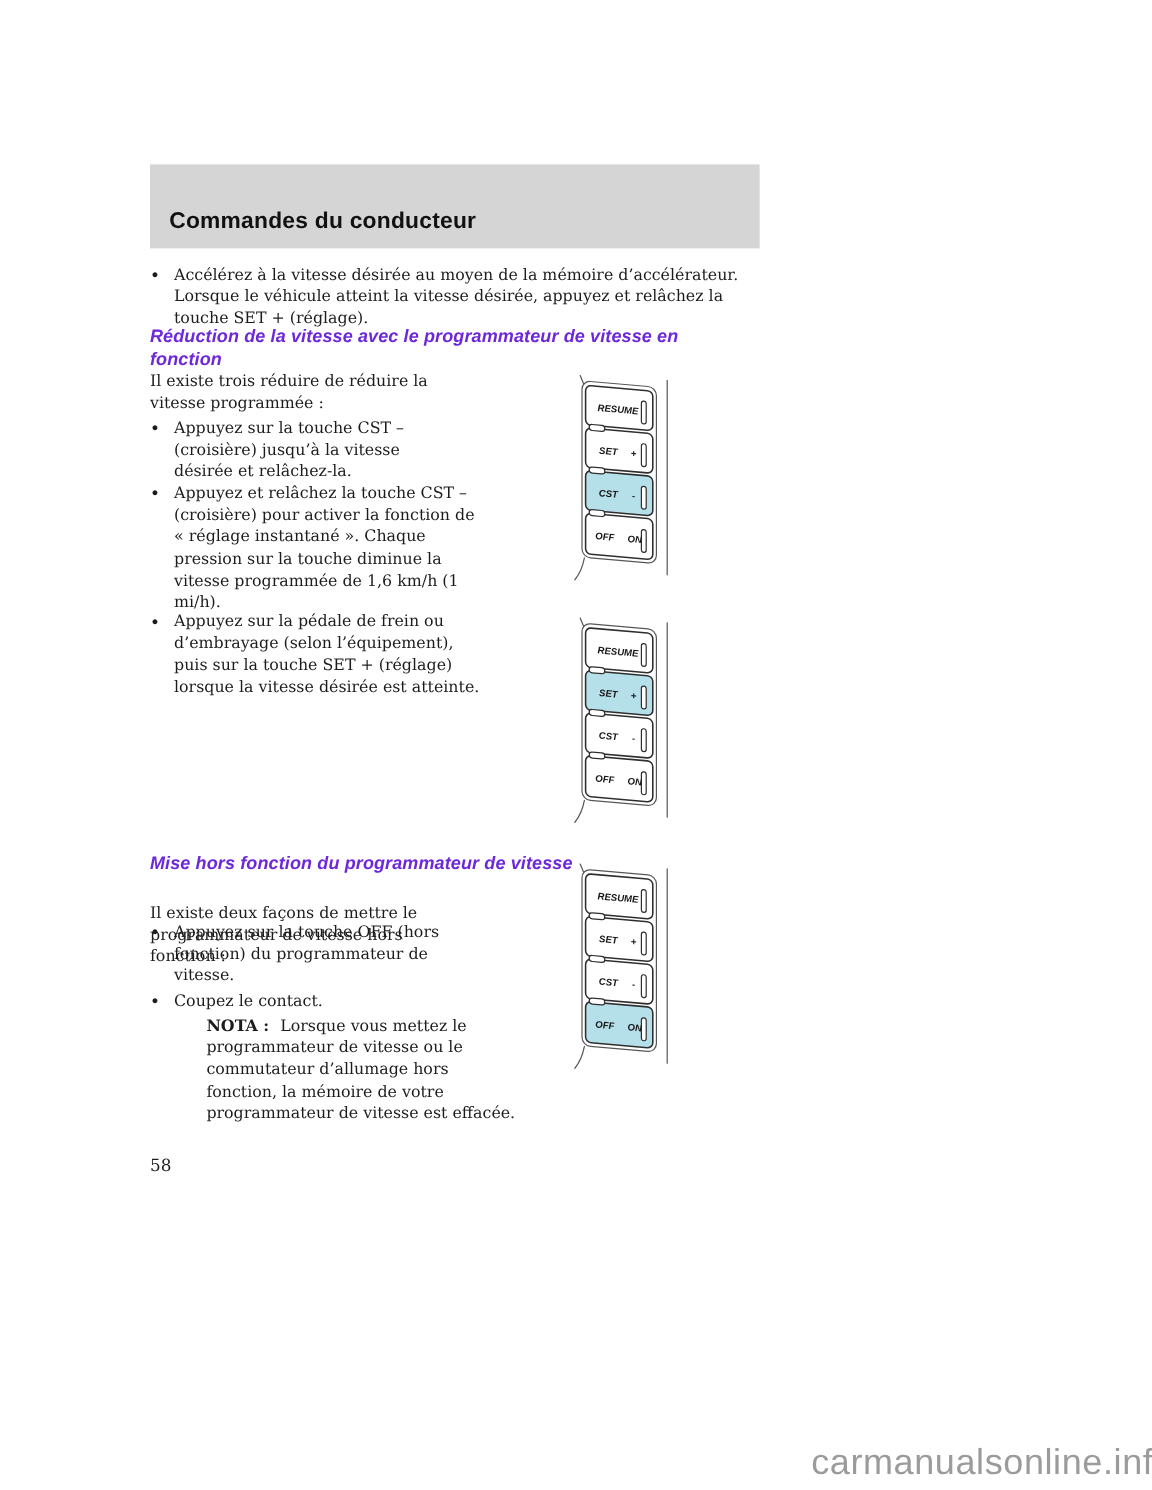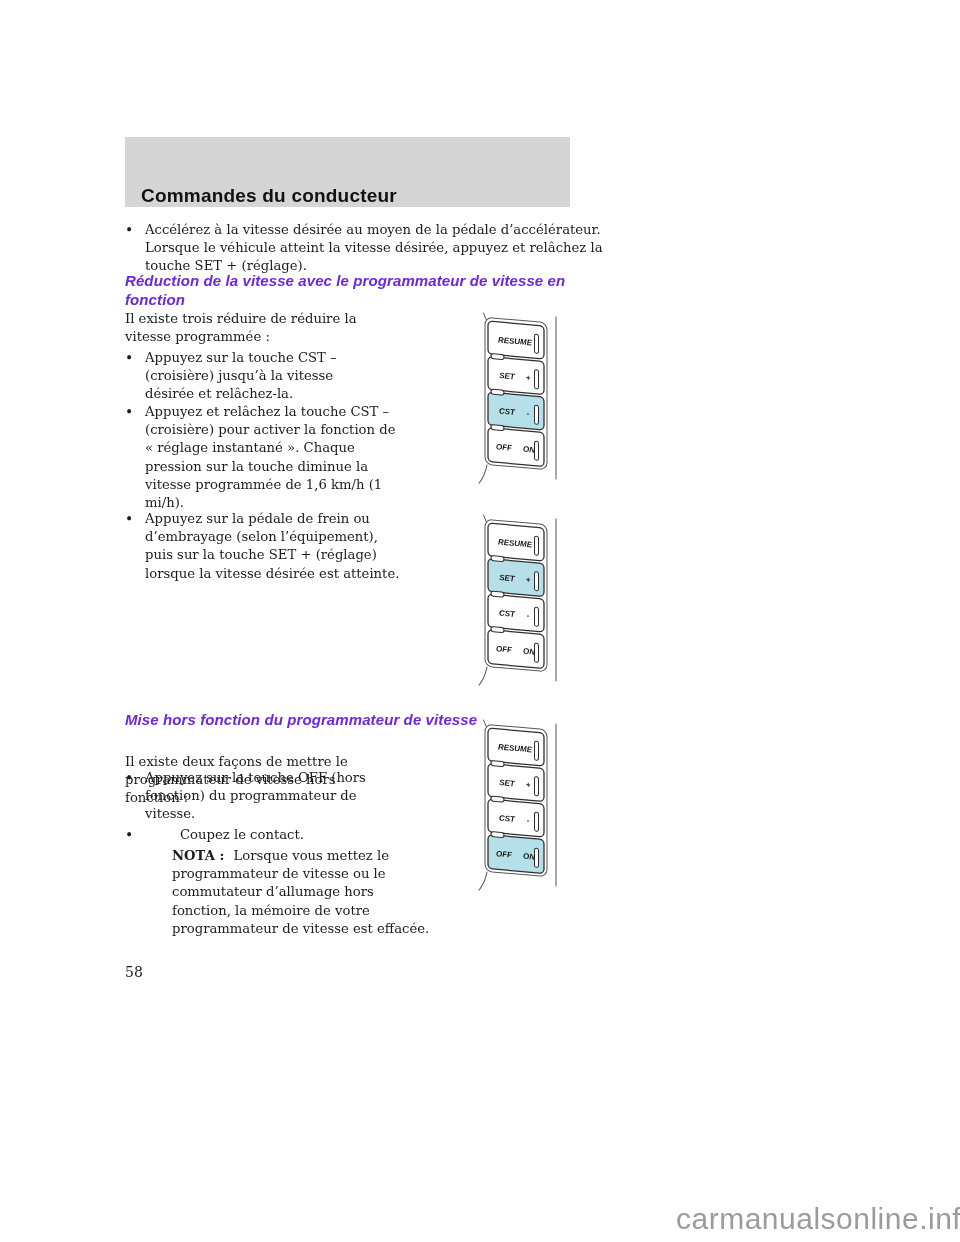--- a/index.html
+++ b/index.html
@@ -3,22 +3,22 @@
 <meta charset="utf-8">
 <style>
   html,body{margin:0;padding:0;}
   body{
     width:960px;height:1242px;position:relative;background:#ffffff;overflow:hidden;
     font-family:"DejaVu Serif",serif;color:#1c1c1c;
   }
   .abs{position:absolute;}
   
   .header-bar{
-    left:125px;top:137px;width:445px;height:70px;background:#d5d5d5;
-    display:flex;align-items:flex-end;box-sizing:border-box;padding:0 0 0 16px;
+    left:125px;top:137px;width:508px;height:70px;background:#d5d5d5;
+    display:flex;align-items:flex-end;box-sizing:border-box;padding:0 0 11px 16px;
   }
   .header-bar h1{
     margin:0;font-family:"Liberation Sans",sans-serif;font-weight:bold;
     font-size:19px;color:#111;letter-spacing:.2px;
   }
   
   .bodytext{font-size:13.2px;line-height:18.2px;color:#1c1c1c;}
   p.bodytext{margin:0;}
   .bullet{display:flex;}
   .bullet .dot{
@@ -49,21 +49,21 @@
 </style>
 </head>
 <body>
 
 <div class="abs header-bar">
   <h1>Commandes du conducteur</h1>
 </div>
 
 <div class="abs bullet" style="left:125px;top:221px;">
   <span class="dot">•</span>
-  <p class="bodytext" style="width:505px;">Accélérez à la vitesse désirée au moyen de la pédale d’accélérateur. Lorsque le véhicule atteint la vitesse désirée, appuyez et relâchez la touche SET + (réglage).</p>
+  <p class="bodytext" style="width:505px;">Accélérez à la vitesse désirée au moyen de la mémoire d’accélérateur. Lorsque le véhicule atteint la vitesse désirée, appuyez et relâchez la touche SET + (réglage).</p>
 </div>
 
 <h2 class="abs subhead" style="left:125px;top:272px;width:465px;">Réduction de la vitesse avec le programmateur de vitesse en fonction</h2>
 
 <p class="abs bodytext" style="left:125px;top:310px;width:260px;">Il existe trois réduire de réduire la vitesse programmée :</p>
 
 <div class="abs bullet" style="left:125px;top:349px;">
   <span class="dot">•</span>
   <p class="bodytext" style="width:240px;">Appuyez sur la touche CST – (croisière) jusqu’à la vitesse désirée et relâchez-la.</p>
 </div>
@@ -82,21 +82,21 @@
 
 <p class="abs bodytext" style="left:125px;top:753px;width:258px;">Il existe deux façons de mettre le programmateur de vitesse hors fonction :</p>
 
 <div class="abs bullet" style="left:125px;top:769px;">
   <span class="dot">•</span>
   <p class="bodytext" style="width:242px;">Appuyez sur la touche OFF (hors fonction) du programmateur de vitesse.</p>
 </div>
 
 <div class="abs bullet" style="left:125px;top:826px;">
   <span class="dot">•</span>
-  <p class="bodytext" style="width:242px;margin-left:35px;">Coupez le contact.</p>
+  <p class="bodytext" style="width:242px;">Coupez le contact.</p>
 </div>
 
 <p class="abs bodytext" style="left:125px;top:847px;width:482px;margin-left:47px;">
   <span class="nota-spacer"></span>
   <span class="nota-label">NOTA :</span>
   <span>Lorsque vous mettez le programmateur de vitesse ou le commutateur d’allumage hors fonction, la mémoire de votre programmateur de vitesse est effacée.</span>
 </p>
 
 <div class="abs bodytext page-number" style="left:125px;top:926px;">58</div>
 

